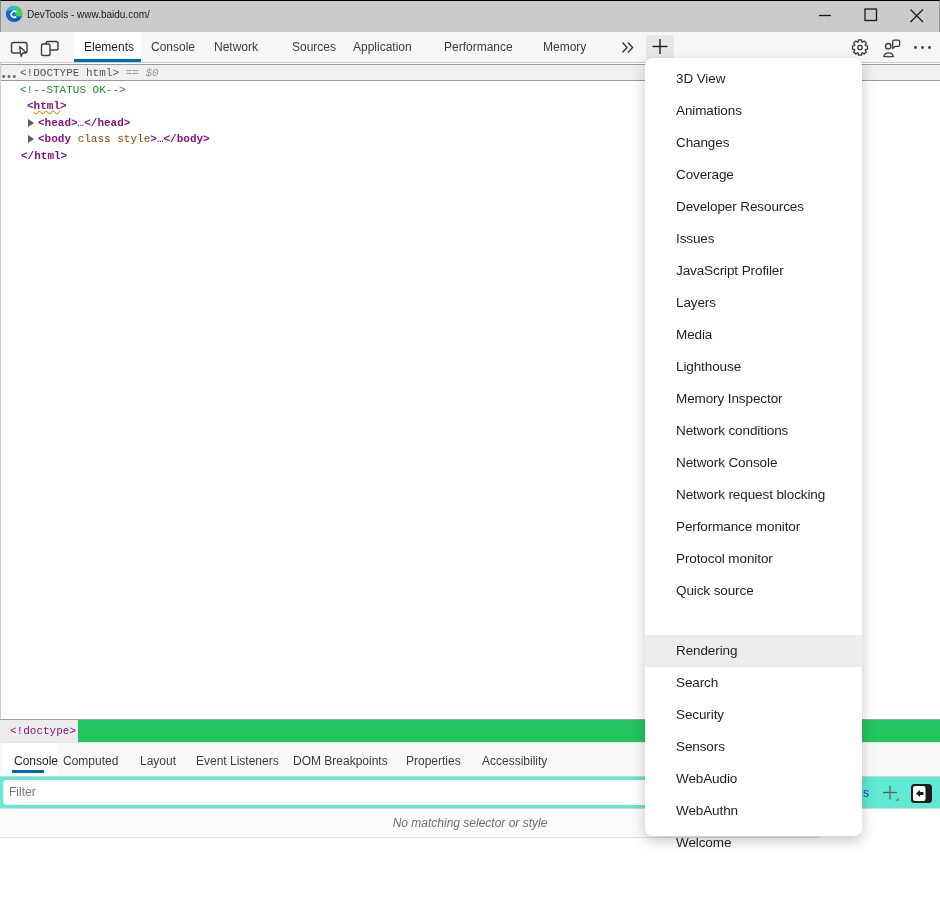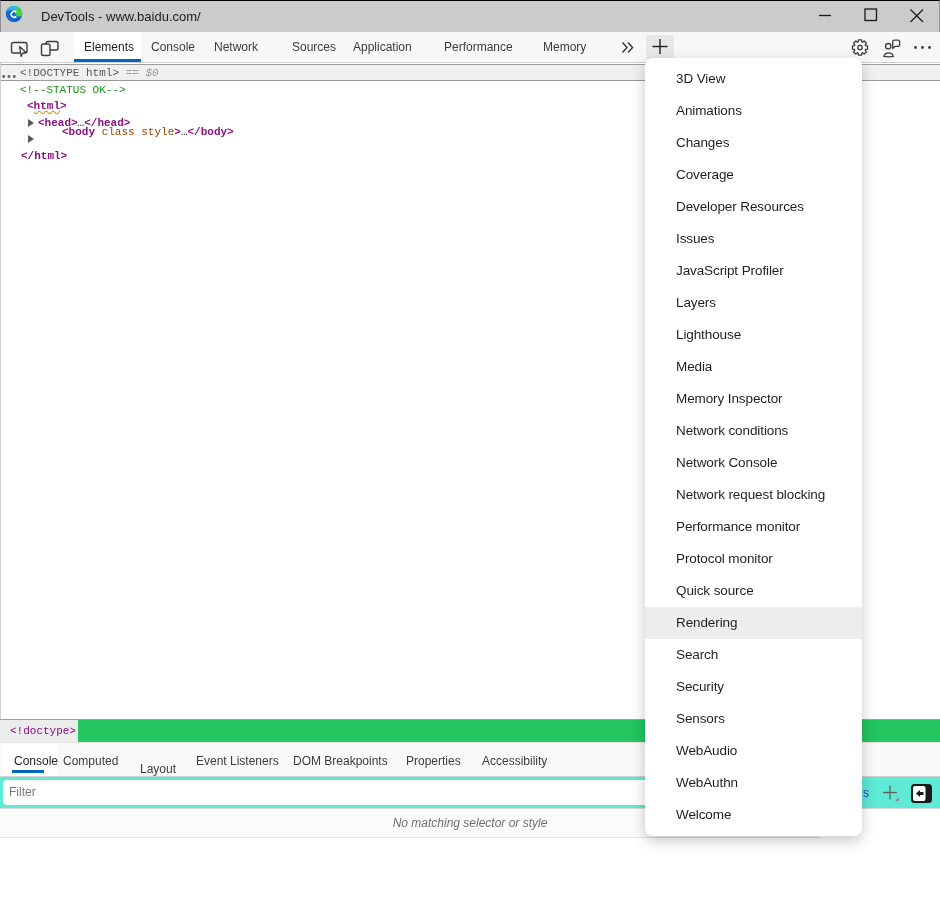--- a/index.html
+++ b/index.html
@@ -2,21 +2,21 @@
 <html><head><meta charset="utf-8">
 <style>
   html,body{margin:0;padding:0;}
   body{width:940px;height:900px;position:relative;overflow:hidden;background:#fff;
        font-family:"Liberation Sans",sans-serif;}
   .abs{position:absolute;}
   
   #titlebar{left:0;top:0;width:940px;height:32px;background:#cbcbcb;
             border-top:1px solid #000;border-left:1px solid #909090;
             border-right:1px solid #909090;box-sizing:border-box;}
-  #title{left:27px;top:9px;font-size:13px;color:#1b1b1b;margin-left:14px;}
+  #title{left:27px;top:9px;font-size:10px;color:#1b1b1b;}
   
   #toolbar{left:0;top:32px;width:940px;height:31px;background:#f7f7f7;
            border-bottom:1px solid #cfcfcf;box-sizing:border-box;}
   #seltab{left:74px;top:32px;width:67px;height:30px;background:#fff;}
   #selund{left:74px;top:59px;width:67px;height:3px;background:#0067c0;}
   .ttab{top:40px;font-size:12px;color:#3c3c3c;white-space:nowrap;}
   .drow{position:absolute;height:16px;white-space:pre;color:#1b1b1b;
         font-family:"Liberation Mono",monospace;font-size:11px;}
   .tag{color:#881280;font-weight:bold;}
   .attr{color:#994500;}
@@ -45,21 +45,21 @@
   #nomatch{left:0;top:809px;width:820px;height:29px;background:#fbfbfb;
            border-bottom:1px solid #e0e0e0;box-sizing:border-box;}
   #nomatchtxt{width:940px;top:7px;text-align:center;font-size:12px;
               font-style:italic;color:#6e6e6e;}
   
   #menu{left:645px;top:58px;width:217px;height:778px;background:#fff;
         border-radius:8px;box-shadow:0 5px 14px rgba(0,0,0,0.22);
         z-index:50;padding-top:5px;box-sizing:border-box;}
   .mi{height:32px;line-height:32px;padding-left:31px;font-size:13.5px;
       color:#1f1f1f;letter-spacing:-0.1px;}
-  .mi.hl{background:#ededed;}
+  .mi.hl{background:#ededed;margin-top:28px;}
 </style></head>
 <body>
 
 <div class="abs" id="titlebar"></div>
 <div class="abs" id="edgelogo" style="left:5px;top:5px;width:18px;height:18px;">
 <svg width="18" height="18" viewBox="0 0 20 20">
 <defs>
 <linearGradient id="eg1" x1="0" y1="0" x2="1" y2="0">
 <stop offset="0" stop-color="#2fa4dc"></stop>
           <stop offset="0.55" stop-color="#31c3d8"></stop>
@@ -133,34 +133,34 @@
     <circle cx="3.7" cy="6.5" r="1.4" fill="#606060"></circle>
     <circle cx="9" cy="6.5" r="1.4" fill="#606060"></circle>
     <circle cx="14.3" cy="6.5" r="1.4" fill="#606060"></circle>
   </svg>
 <div class="abs drow" style="left:20px;top:67px;color:#555;">&lt;!DOCTYPE html&gt; <span class="gry">== <i>$0</i></span></div>
 <div class="abs drow cmt" style="left:20px;top:84px;">&lt;!--STATUS OK--&gt;</div>
 <div class="abs drow tag" style="left:27px;top:100px;">&lt;<span style="text-decoration:underline wavy #c89600;">html</span>&gt;</div>
 <div class="tri" style="left:28px;top:119px;"></div>
 <div class="abs drow" style="left:38px;top:117px;"><span class="tag">&lt;head&gt;</span>…<span class="tag">&lt;/head&gt;</span></div>
 <div class="tri" style="left:28px;top:135px;"></div>
-<div class="abs drow" style="left:38px;top:126px;margin-left:24px;"><span class="tag">&lt;body</span> <span class="attr">class</span> <span class="attr">style</span><span class="tag">&gt;</span>…<span class="tag">&lt;/body&gt;</span></div>
+<div class="abs drow" style="left:38px;top:133px;"><span class="tag">&lt;body</span> <span class="attr">class</span> <span class="attr">style</span><span class="tag">&gt;</span>…<span class="tag">&lt;/body&gt;</span></div>
 <div class="abs drow tag" style="left:21px;top:150px;">&lt;/html&gt;</div>
 
 <div class="abs" id="split"></div>
 <div class="abs" id="crumbbar">
     <div class="abs" id="crumbchip"></div>
     <div class="abs" id="crumbtxt">&lt;!doctype&gt;</div>
   </div>
 <div class="abs" id="stabs">
   <div class="abs" id="stylesbg"></div>
     <div class="abs" id="stylesund"></div>
   <div class="abs stab" style="left:14px;color:#1f1f1f;">Console</div>
   <div class="abs stab" style="left:63px;">Computed</div>
-  <div class="abs stab" style="left:140px;margin-top:8px;">Layout</div>
+  <div class="abs stab" style="left:140px;">Layout</div>
   <div class="abs stab" style="left:196px;">Event Listeners</div>
   <div class="abs stab" style="left:293px;">DOM Breakpoints</div>
   <div class="abs stab" style="left:406px;">Properties</div>
   <div class="abs stab" style="left:482px;">Accessibility</div>
 </div>
 <div class="abs" id="filterbar">
     <div class="abs" id="filterinput"></div>
     <div class="abs" id="filtertxt">Filter</div>
   </div>
 <div class="abs" id="sideicons" style="left:855px;top:777px;width:85px;height:32px;">
@@ -179,22 +179,22 @@
 
 <div class="abs" id="menu">
   <div class="mi">3D View</div>
   <div class="mi">Animations</div>
   <div class="mi">Changes</div>
   <div class="mi">Coverage</div>
   <div class="mi">Developer Resources</div>
   <div class="mi">Issues</div>
   <div class="mi">JavaScript Profiler</div>
   <div class="mi">Layers</div>
+  <div class="mi">Media</div>
   <div class="mi">Lighthouse</div>
-  <div class="mi">Media</div>
   <div class="mi">Memory Inspector</div>
   <div class="mi">Network conditions</div>
   <div class="mi">Network Console</div>
   <div class="mi">Network request blocking</div>
   <div class="mi">Performance monitor</div>
   <div class="mi">Protocol monitor</div>
   <div class="mi">Quick source</div>
   <div class="mi hl">Rendering</div>
   <div class="mi">Search</div>
   <div class="mi">Security</div>

